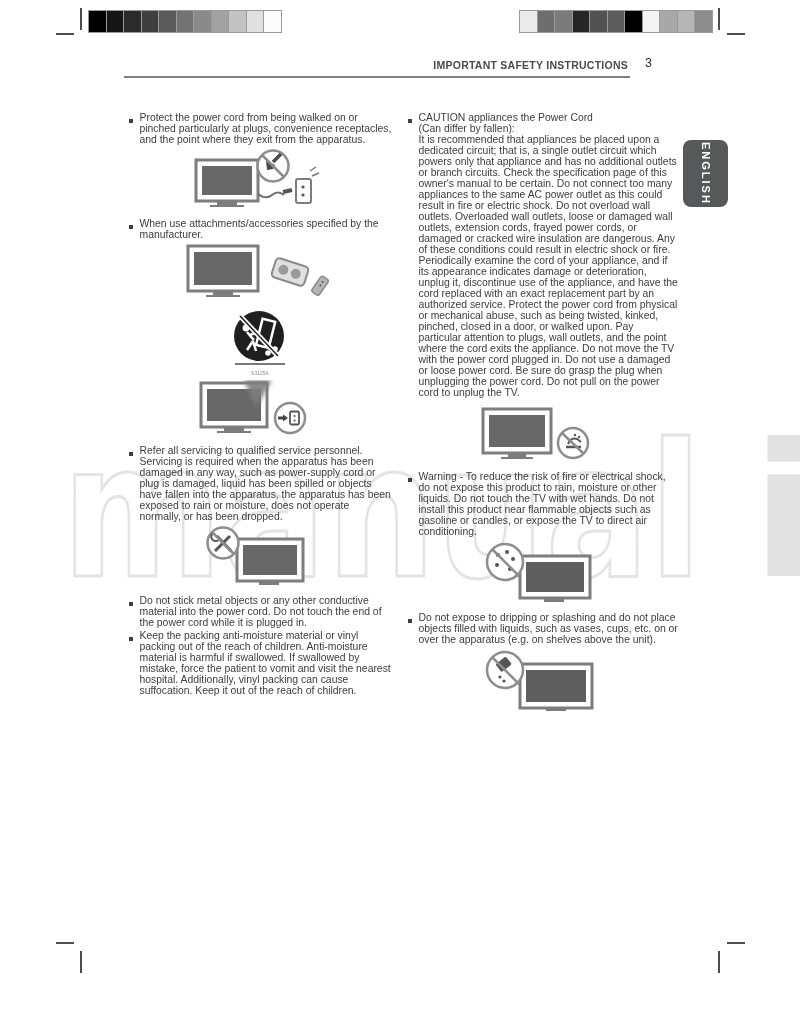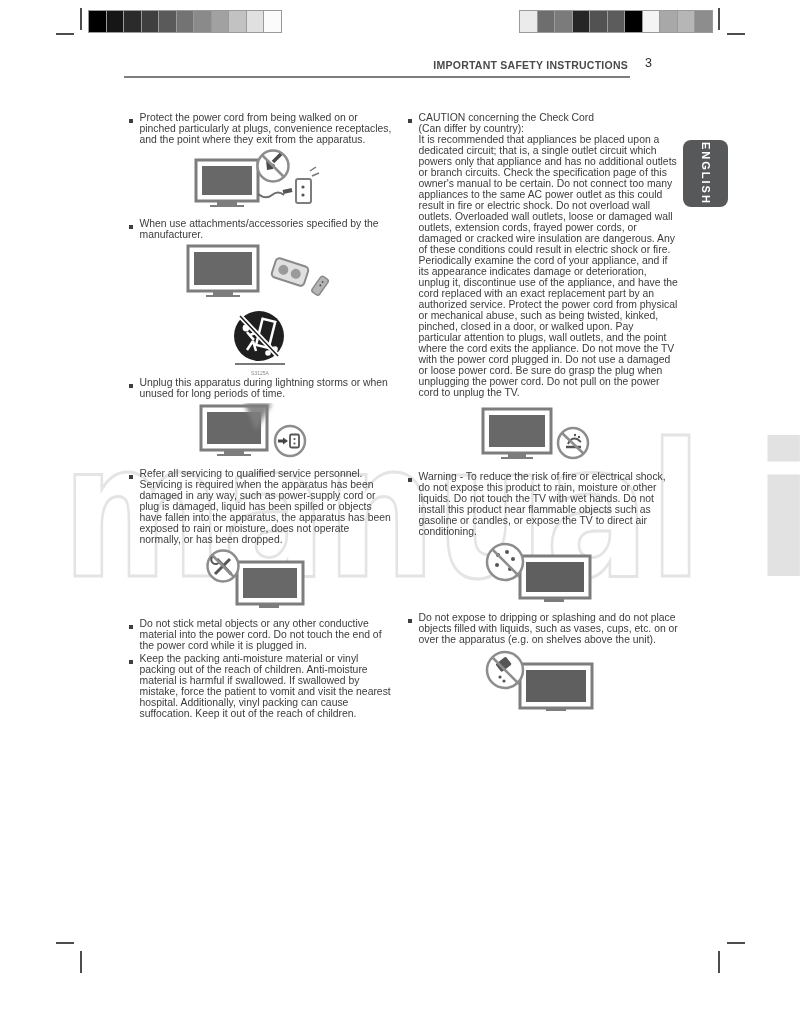--- a/index.html
+++ b/index.html
@@ -150,24 +150,20 @@
         <path d="M22 23 q4 5 7 8 M25 26 l8 -3 M28 32 l-6 9 M28 32 l3 10" fill="none" stroke="#fff" stroke-width="2.5"></path>
         <circle cx="43" cy="44" r="2.8" fill="#fff"></circle>
           <circle cx="50" cy="40" r="2.8" fill="#fff"></circle>
         <line x1="16" y1="8" x2="52" y2="46" stroke="#fff" stroke-width="5"></line>
         <line x1="15" y1="7" x2="53" y2="47" stroke="#1f1f1f" stroke-width="1.5"></line>
         <line x1="10" y1="55" x2="60" y2="55" stroke="#4d4d4d" stroke-width="1.5"></line>
       </svg>
       <div class="icon-caption">S3125A</div>
     </div>
 
-    <div class="bullet-item">
-      <span class="bullet"></span>
-      <div class="btext">Unplug this apparatus during lightning storms or when unused for long periods of time.</div>
-    </div>
 
     <div class="icon-row">
       <svg width="125" height="56" viewBox="0 0 125 56">
         <defs>
             <filter id="blur1" x="-50%" y="-50%" width="200%" height="200%">
               <feGaussianBlur stdDeviation="2.2"></feGaussianBlur>
             </filter>
           </defs>
         <rect x="3" y="3" width="66" height="44" fill="#fff" stroke="#7d7d7d" stroke-width="3"></rect>
         <rect x="9" y="9" width="54" height="32" fill="#686868"></rect>
@@ -211,22 +207,22 @@
       <div class="btext">Keep the packing anti-moisture material or vinyl packing out of the reach of children. Anti-moisture material is harmful if swallowed. If swallowed by mistake, force the patient to vomit and visit the nearest hospital. Additionally, vinyl packing can cause suffocation. Keep it out of the reach of children.</div>
     </div>
 
   </div>
 
   <div class="col" id="col-right">
 
     <div class="bullet-item">
       <span class="bullet"></span>
       <div class="btext">
-        <div>CAUTION concerning the Check Cord</div>
-        <div>(Can differ by country):</div>
+        <div>CAUTION appliances the Power Cord</div>
+        <div>(Can differ by fallen):</div>
         <div>It is recommended that appliances be placed upon a dedicated circuit; that is, a single outlet circuit which powers only that appliance and has no additional outlets or branch circuits. Check the specification page of this owner's manual to be certain. Do not connect too many appliances to the same AC power outlet as this could result in fire or electric shock. Do not overload wall outlets. Overloaded wall outlets, loose or damaged wall outlets, extension cords, frayed power cords, or damaged or cracked wire insulation are dangerous. Any of these conditions could result in electric shock or fire. Periodically examine the cord of your appliance, and if its appearance indicates damage or deterioration, unplug it, discontinue use of the appliance, and have the cord replaced with an exact replacement part by an authorized service. Protect the power cord from physical or mechanical abuse, such as being twisted, kinked, pinched, closed in a door, or walked upon. Pay particular attention to plugs, wall outlets, and the point where the cord exits the appliance. Do not move the TV with the power cord plugged in. Do not use a damaged or loose power cord. Be sure do grasp the plug when unplugging the power cord. Do not pull on the power cord to unplug the TV.</div>
       </div>
     </div>
 
     <div class="icon-row" style="margin-top:8px;">
       <svg width="125" height="56" viewBox="0 0 125 56">
         <rect x="3" y="3" width="68" height="44" fill="#fff" stroke="#7d7d7d" stroke-width="3"></rect>
         <rect x="9" y="9" width="56" height="32" fill="#686868"></rect>
         <rect x="28" y="48" width="18" height="3" fill="#7d7d7d"></rect>
         <rect x="21" y="51" width="32" height="2" fill="#7d7d7d"></rect>

